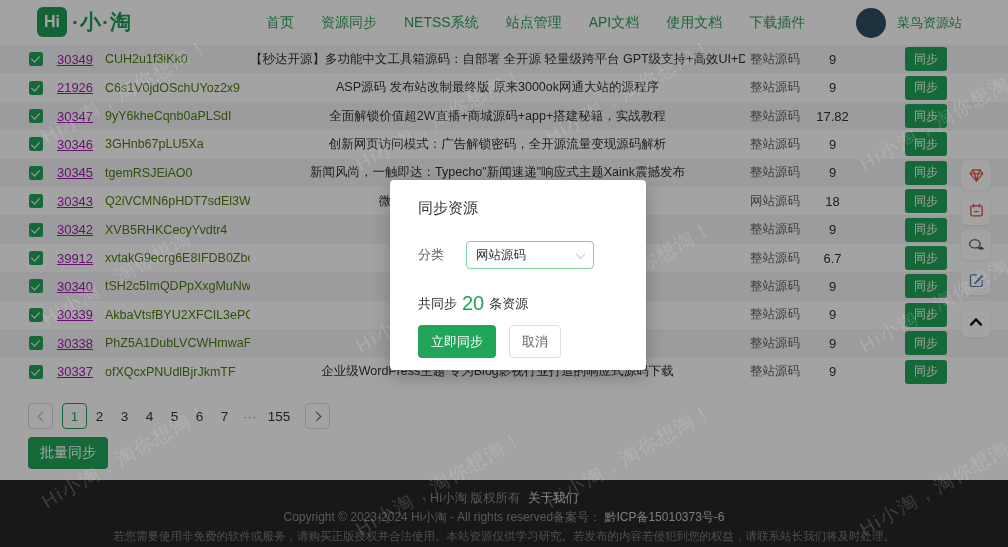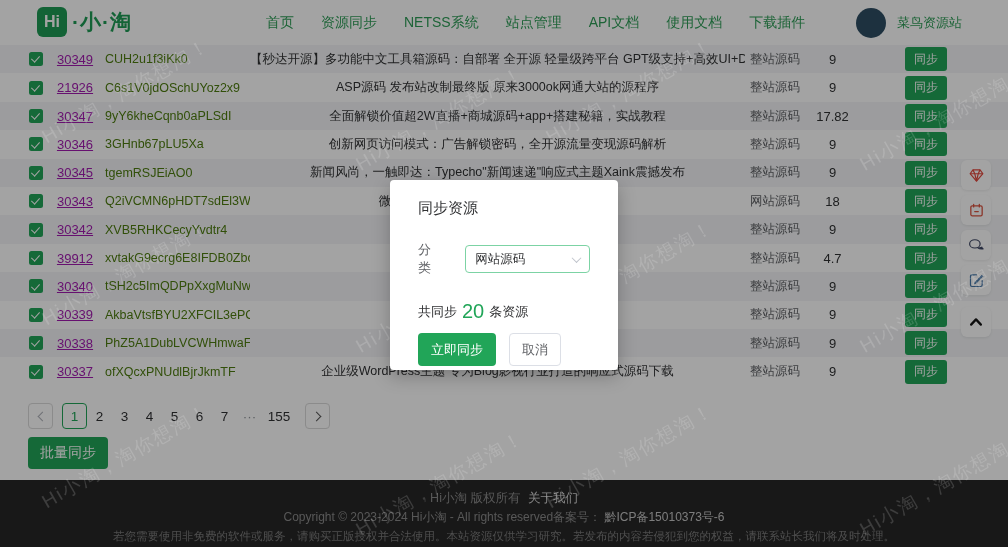--- a/index.html
+++ b/index.html
@@ -60,21 +60,21 @@
   .footer .l2 { font-size:12px; color:#8a8a8a; line-height:19px; }
   .footer .l2 .icp { color:#c4c4c4; cursor:pointer; }
   .footer .l3 { font-size:11.5px; color:#7a7a7a; line-height:19px; }
 
   
   .overlay { position:absolute; inset:0; background:rgba(0,0,0,0.36); z-index:40; }
   .watermark { position:absolute; inset:0; z-index:45; pointer-events:none; display:grid; grid-template-columns:repeat(4,1fr); grid-template-rows:repeat(3,1fr); }
   .watermark span { place-self:center; transform:rotate(-30deg); color:rgba(255,255,255,0.16); font-size:19px; white-space:nowrap; letter-spacing:2px; }
   .watermark span:nth-child(even) { transform:rotate(-30deg) translate(40px,55px); }
 
-  .modal { position:absolute; left:390px; top:180px; width:228px; height:190px; background:#fff; border-radius:4px; z-index:50; box-shadow:0 6px 18px rgba(0,0,0,0.25); padding:19px 28px; }
+  .modal { position:absolute; left:390px; top:180px; width:256px; height:190px; background:#fff; border-radius:4px; z-index:50; box-shadow:0 6px 18px rgba(0,0,0,0.25); padding:19px 28px; }
   .modal-title { font-size:15px; color:#303133; }
   .modal-form { margin-top:23px; display:flex; align-items:center; }
   .modal-label { font-size:13px; color:#606266; margin-right:22px; }
   .select { width:128px; height:28px; border:1.5px solid #7cd3a4; border-radius:4px; background:#fff; display:flex; align-items:center; justify-content:space-between; padding:0 9px; cursor:pointer; }
   .select-value { font-size:12.5px; color:#303133; }
   .sel-arrow { width:7px; height:7px; border-left:1.6px solid #c0c4cc; border-bottom:1.6px solid #c0c4cc; transform:rotate(-45deg) translate(1px,-1px); }
   .modal-summary { margin-top:23px; font-size:13px; color:#303133; display:flex; align-items:center; }
   .summary-count { color:#21a558; font-size:20px; margin:0 5px; }
   .modal-actions { margin-top:10px; display:flex; align-items:center; gap:13px; }
   .confirm-btn { background:#21a558; color:#fff; border:none; border-radius:4px; font-size:13px; padding:7.5px 13px; cursor:pointer; font-family:inherit; }
@@ -200,21 +200,21 @@
   <div class="row">
     <span class="ckcell">
         <span class="checkbox">
           <span class="tick"></span>
         </span>
       </span>
     <span class="cell id">39912</span>
     <span class="cell code">xvtakG9ecrg6E8IFDB0ZboLd</span>
     <span class="cell desc">趣味测试H5源码</span>
     <span class="cell cat">整站源码</span>
-    <span class="cell price">4.7</span>
+    <span class="cell price">6.7</span>
     <span class="cell act"><button class="sync-btn">同步</button></span>
   </div>
   <div class="row alt">
     <span class="ckcell">
         <span class="checkbox">
           <span class="tick"></span>
         </span>
       </span>
     <span class="cell id">30340</span>
     <span class="cell code">tSH2c5ImQDPpXxgMuNwfYZLqG</span>

